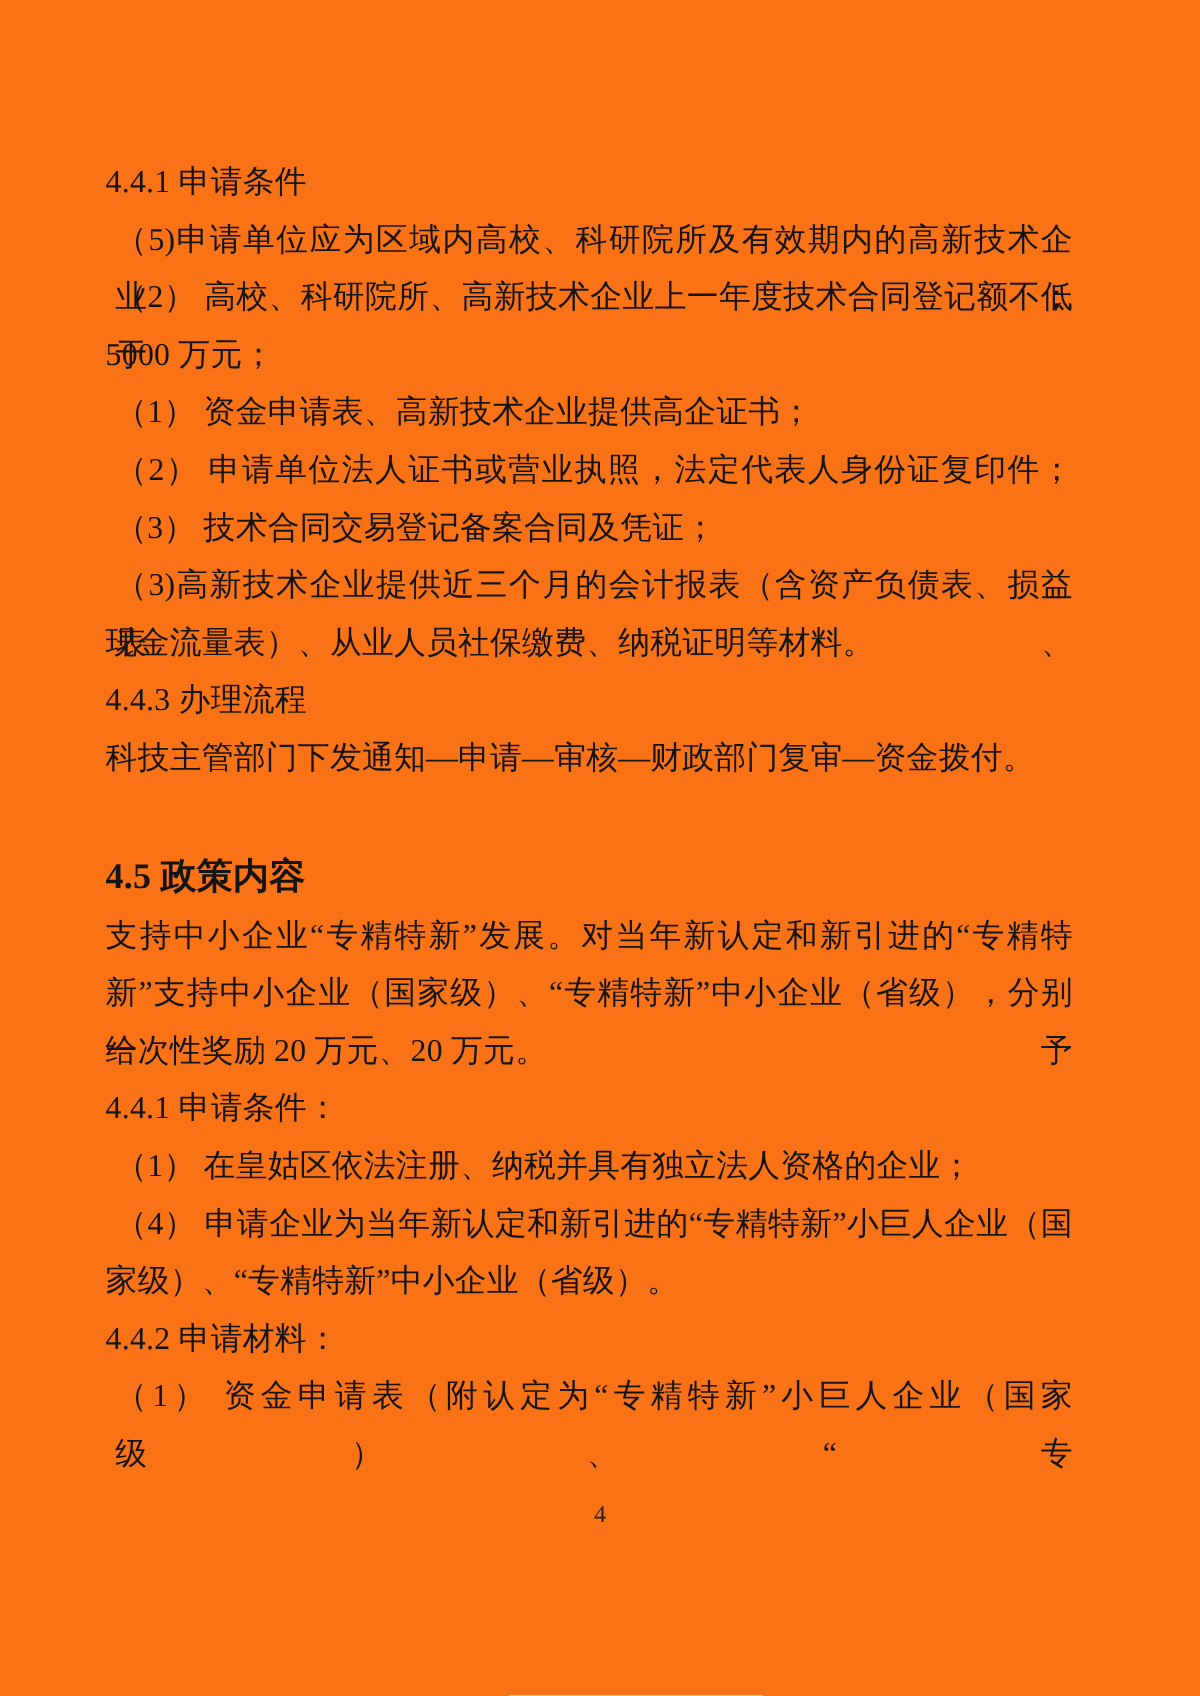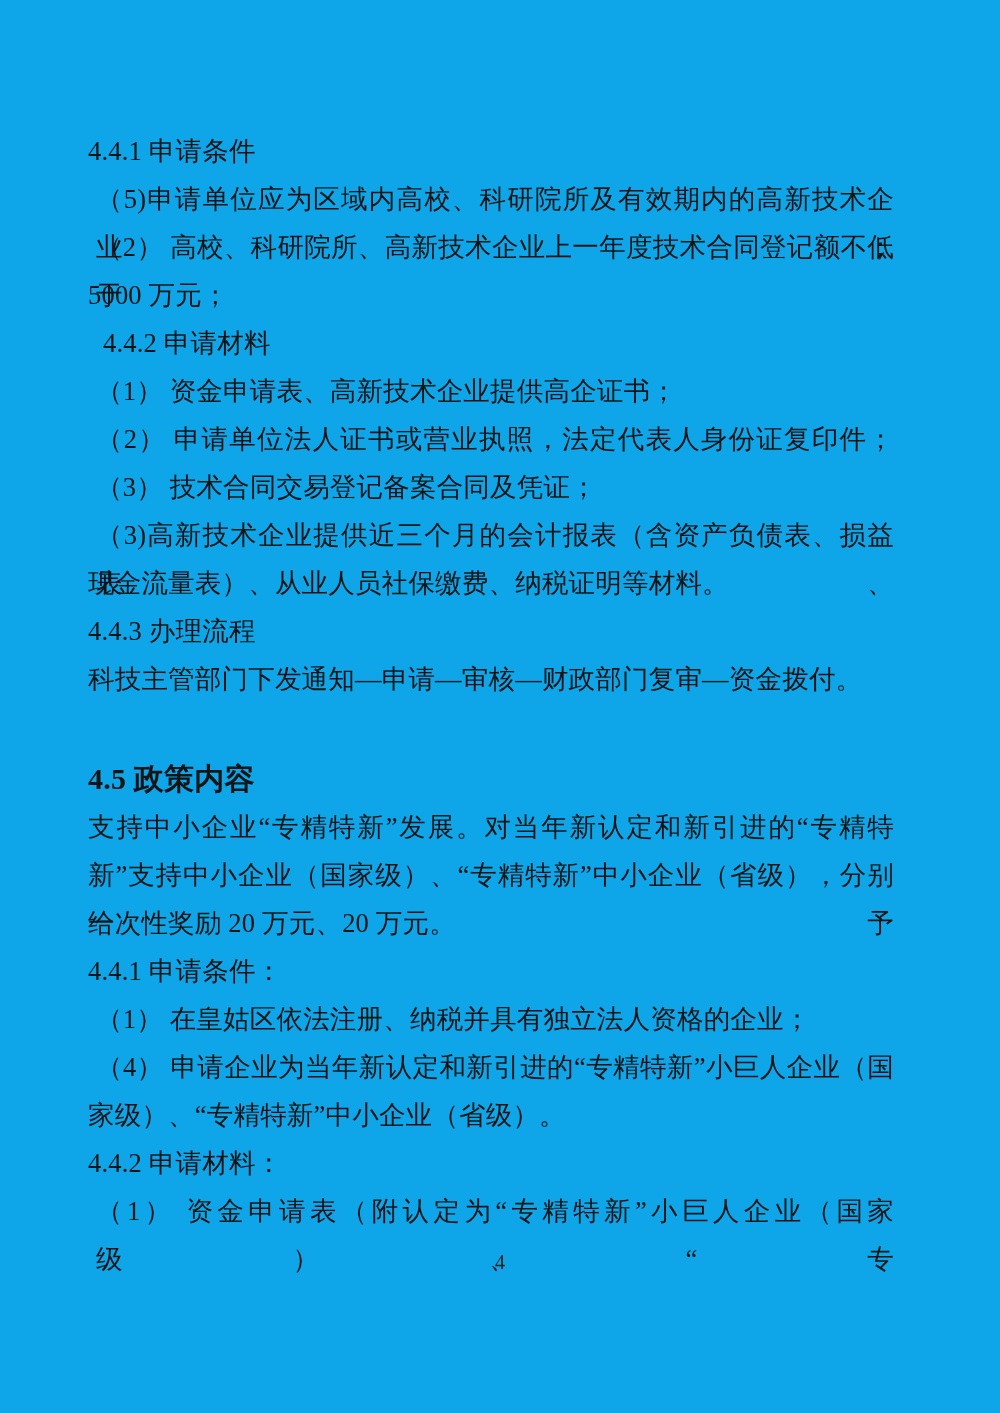--- a/index.html
+++ b/index.html
@@ -4,21 +4,21 @@
 <style>
   html, body {
     margin: 0;
     padding: 0;
     background: #ffffff;
   }
   .page {
     position: relative;
     width: 1000px;
     height: 1413px;
-    background: #0ea5e9;
+    background: #f97316;
     color: #141414;
     font-family: "Liberation Serif", "DejaVu Serif", serif;
     overflow: hidden;
   }
   .content {
     position: absolute;
     left: 88px;
     top: 127px;
     width: 806px;
   }
@@ -57,21 +57,20 @@
 </style>
 </head>
 <body>
 
 <div class="page">
   <div class="content">
       <div class="line">4.4.1 申请条件</div>
       <div class="line fill pindent">（5)申请单位应为区域内高校、科研院所及有效期内的高新技术企业；</div>
       <div class="line fill pindent">（2） 高校、科研院所、高新技术企业上一年度技术合同登记额不低于</div>
       <div class="line">5000 万元；</div>
-      <div class="line sindent"> 4.4.2 申请材料</div>
       <div class="line pindent">（1） 资金申请表、高新技术企业提供高企证书；</div>
       <div class="line fill pindent">（2） 申请单位法人证书或营业执照，法定代表人身份证复印件；</div>
       <div class="line pindent">（3） 技术合同交易登记备案合同及凭证；</div>
       <div class="line fill pindent">（3)高新技术企业提供近三个月的会计报表（含资产负债表、损益表、</div>
       <div class="line">现金流量表）、从业人员社保缴费、纳税证明等材料。</div>
       <div class="line">4.4.3 办理流程</div>
       <div class="line">科技主管部门下发通知—申请—审核—财政部门复审—资金拨付。</div>
       <div class="line heading">4.5 政策内容</div>
       <div class="line fill">支持中小企业“专精特新”发展。对当年新认定和新引进的“专精特</div>
       <div class="line fill">新”支持中小企业（国家级）、“专精特新”中小企业（省级），分别给予</div>

